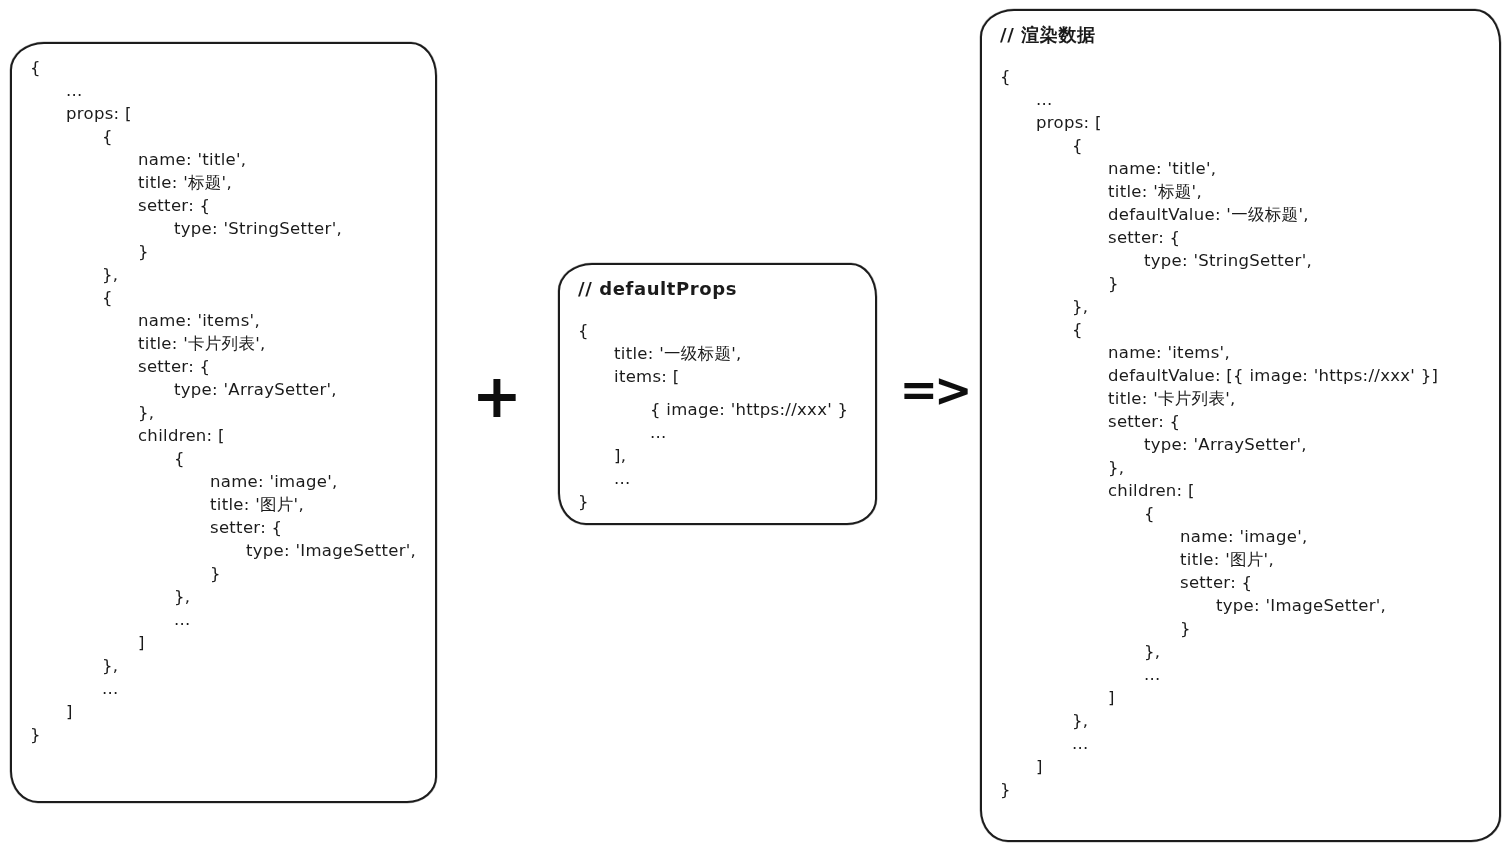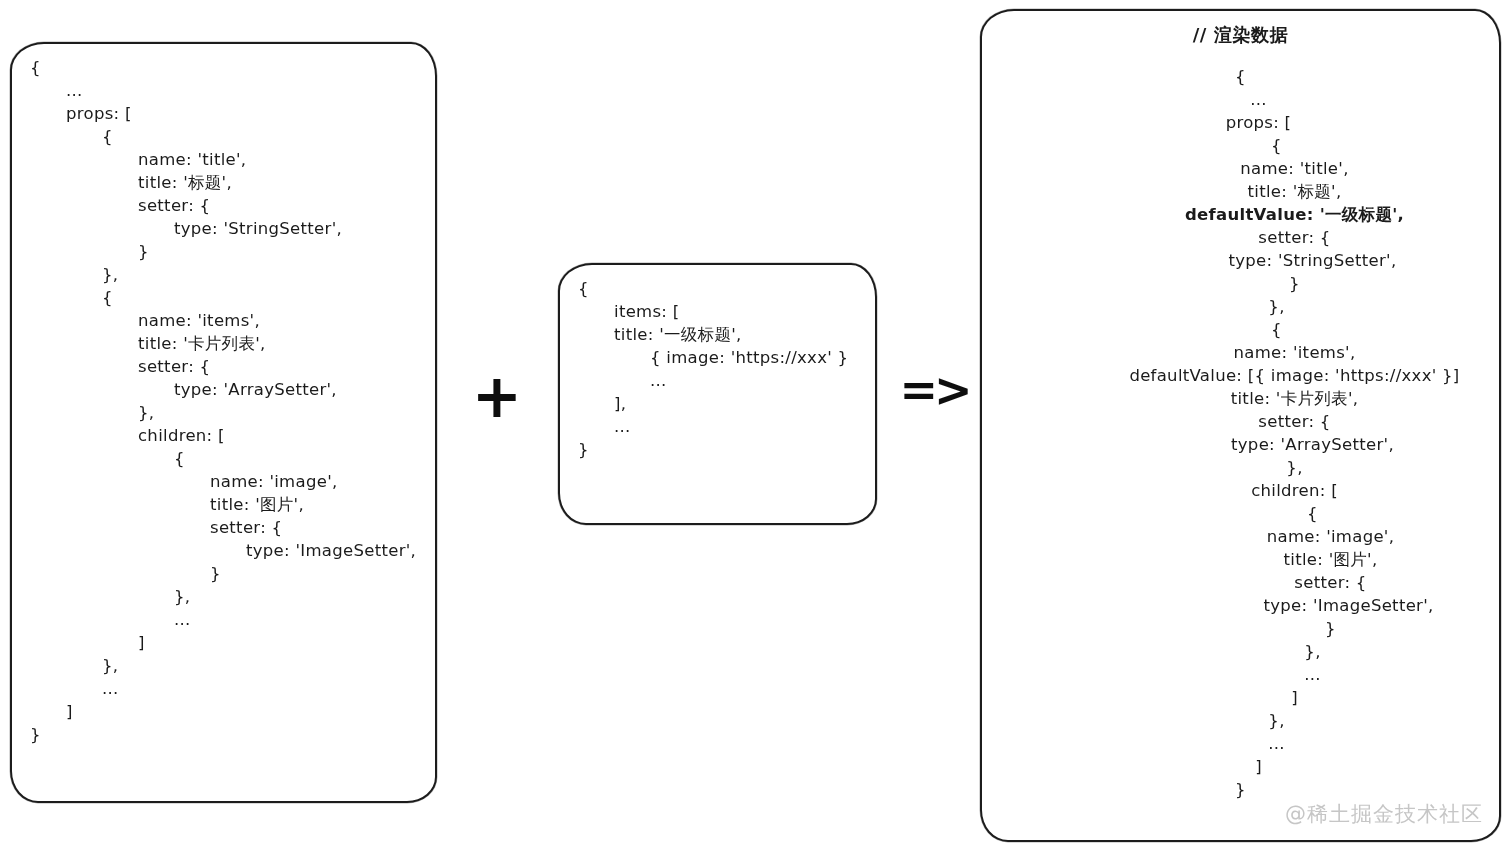--- a/index.html
+++ b/index.html
@@ -18,21 +18,21 @@
     position: absolute;
     background: #ffffff;
     border: 2.5px solid #1c1c1c;
   }
   .sketch {
     border-radius: 34px 26px 30px 28px / 28px 34px 26px 32px;
     box-shadow: 0 0 0 0.5px rgba(28,28,28,0.35);
   }
   #box-meta    { left: 10px;  top: 42px;  width: 427px; height: 761px; }
   #box-default { left: 558px; top: 263px; width: 319px; height: 262px; }
-  #box-render  { left: 980px; top: 9px;   width: 521px; height: 833px; text-align: center; }
+  #box-render  { left: 980px; top: 9px;   width: 521px; height: 833px; }
   .box-inner { padding: 12px 18px; }
   .comment {
     font-size: 18px;
     font-weight: 700;
     letter-spacing: 0.6px;
     line-height: 24px;
     margin-bottom: 18px;
     white-space: nowrap;
   }
   .code { font-size: 16.5px; letter-spacing: 0.3px; }
@@ -107,46 +107,47 @@
           <div class="ln" style="padding-left: 36px;">]</div>
           <div class="ln" style="padding-left: 0px;">}</div>
         </div>
     </div>
   </div>
 
   <div class="op" id="op-plus">+</div>
 
   <div class="box sketch" id="box-default">
     <div class="box-inner">
+      <div class="comment">// defaultProps</div>
       <div class="code">
           <div class="ln" style="padding-left: 0px;">{</div>
+          <div class="ln" style="padding-left: 36px;">title: '一级标题',</div>
           <div class="ln" style="padding-left: 36px;">items: [</div>
-          <div class="ln" style="padding-left: 36px;">title: '一级标题',</div>
-          <div class="ln" style="padding-left: 72px;">{ image: 'https://xxx' }</div>
+          <div class="ln" style="padding-left: 72px; margin-top: 10px;">{ image: 'https://xxx' }</div>
           <div class="ln" style="padding-left: 72px;">...</div>
           <div class="ln" style="padding-left: 36px;">],</div>
           <div class="ln" style="padding-left: 36px;">...</div>
           <div class="ln" style="padding-left: 0px;">}</div>
         </div>
     </div>
   </div>
 
   <div class="op" id="op-arrow">=&gt;</div>
 
   <div class="box sketch" id="box-render">
     <div class="box-inner">
       <div class="comment">// 渲染数据</div>
       <div class="code">
           <div class="ln" style="padding-left: 0px;">{</div>
           <div class="ln" style="padding-left: 36px;">...</div>
           <div class="ln" style="padding-left: 36px;">props: [</div>
           <div class="ln" style="padding-left: 72px;">{</div>
           <div class="ln" style="padding-left: 108px;">name: 'title',</div>
           <div class="ln" style="padding-left: 108px;">title: '标题',</div>
-          <div class="ln" style="padding-left: 108px; font-weight: bold;">defaultValue: '一级标题',</div>
+          <div class="ln" style="padding-left: 108px;">defaultValue: '一级标题',</div>
           <div class="ln" style="padding-left: 108px;">setter: {</div>
           <div class="ln" style="padding-left: 144px;">type: 'StringSetter',</div>
           <div class="ln" style="padding-left: 108px;">}</div>
           <div class="ln" style="padding-left: 72px;">},</div>
           <div class="ln" style="padding-left: 72px;">{</div>
           <div class="ln" style="padding-left: 108px;">name: 'items',</div>
           <div class="ln" style="padding-left: 108px;">defaultValue: [{ image: 'https://xxx' }]</div>
           <div class="ln" style="padding-left: 108px;">title: '卡片列表',</div>
           <div class="ln" style="padding-left: 108px;">setter: {</div>
           <div class="ln" style="padding-left: 144px;">type: 'ArraySetter',</div>
@@ -160,16 +161,15 @@
           <div class="ln" style="padding-left: 180px;">}</div>
           <div class="ln" style="padding-left: 144px;">},</div>
           <div class="ln" style="padding-left: 144px;">...</div>
           <div class="ln" style="padding-left: 108px;">]</div>
           <div class="ln" style="padding-left: 72px;">},</div>
           <div class="ln" style="padding-left: 72px;">...</div>
           <div class="ln" style="padding-left: 36px;">]</div>
           <div class="ln" style="padding-left: 0px;">}</div>
         </div>
     </div>
-    <div class="watermark">@稀土掘金技术社区</div>
   </div>
 
 </div>
 
 </body></html>

